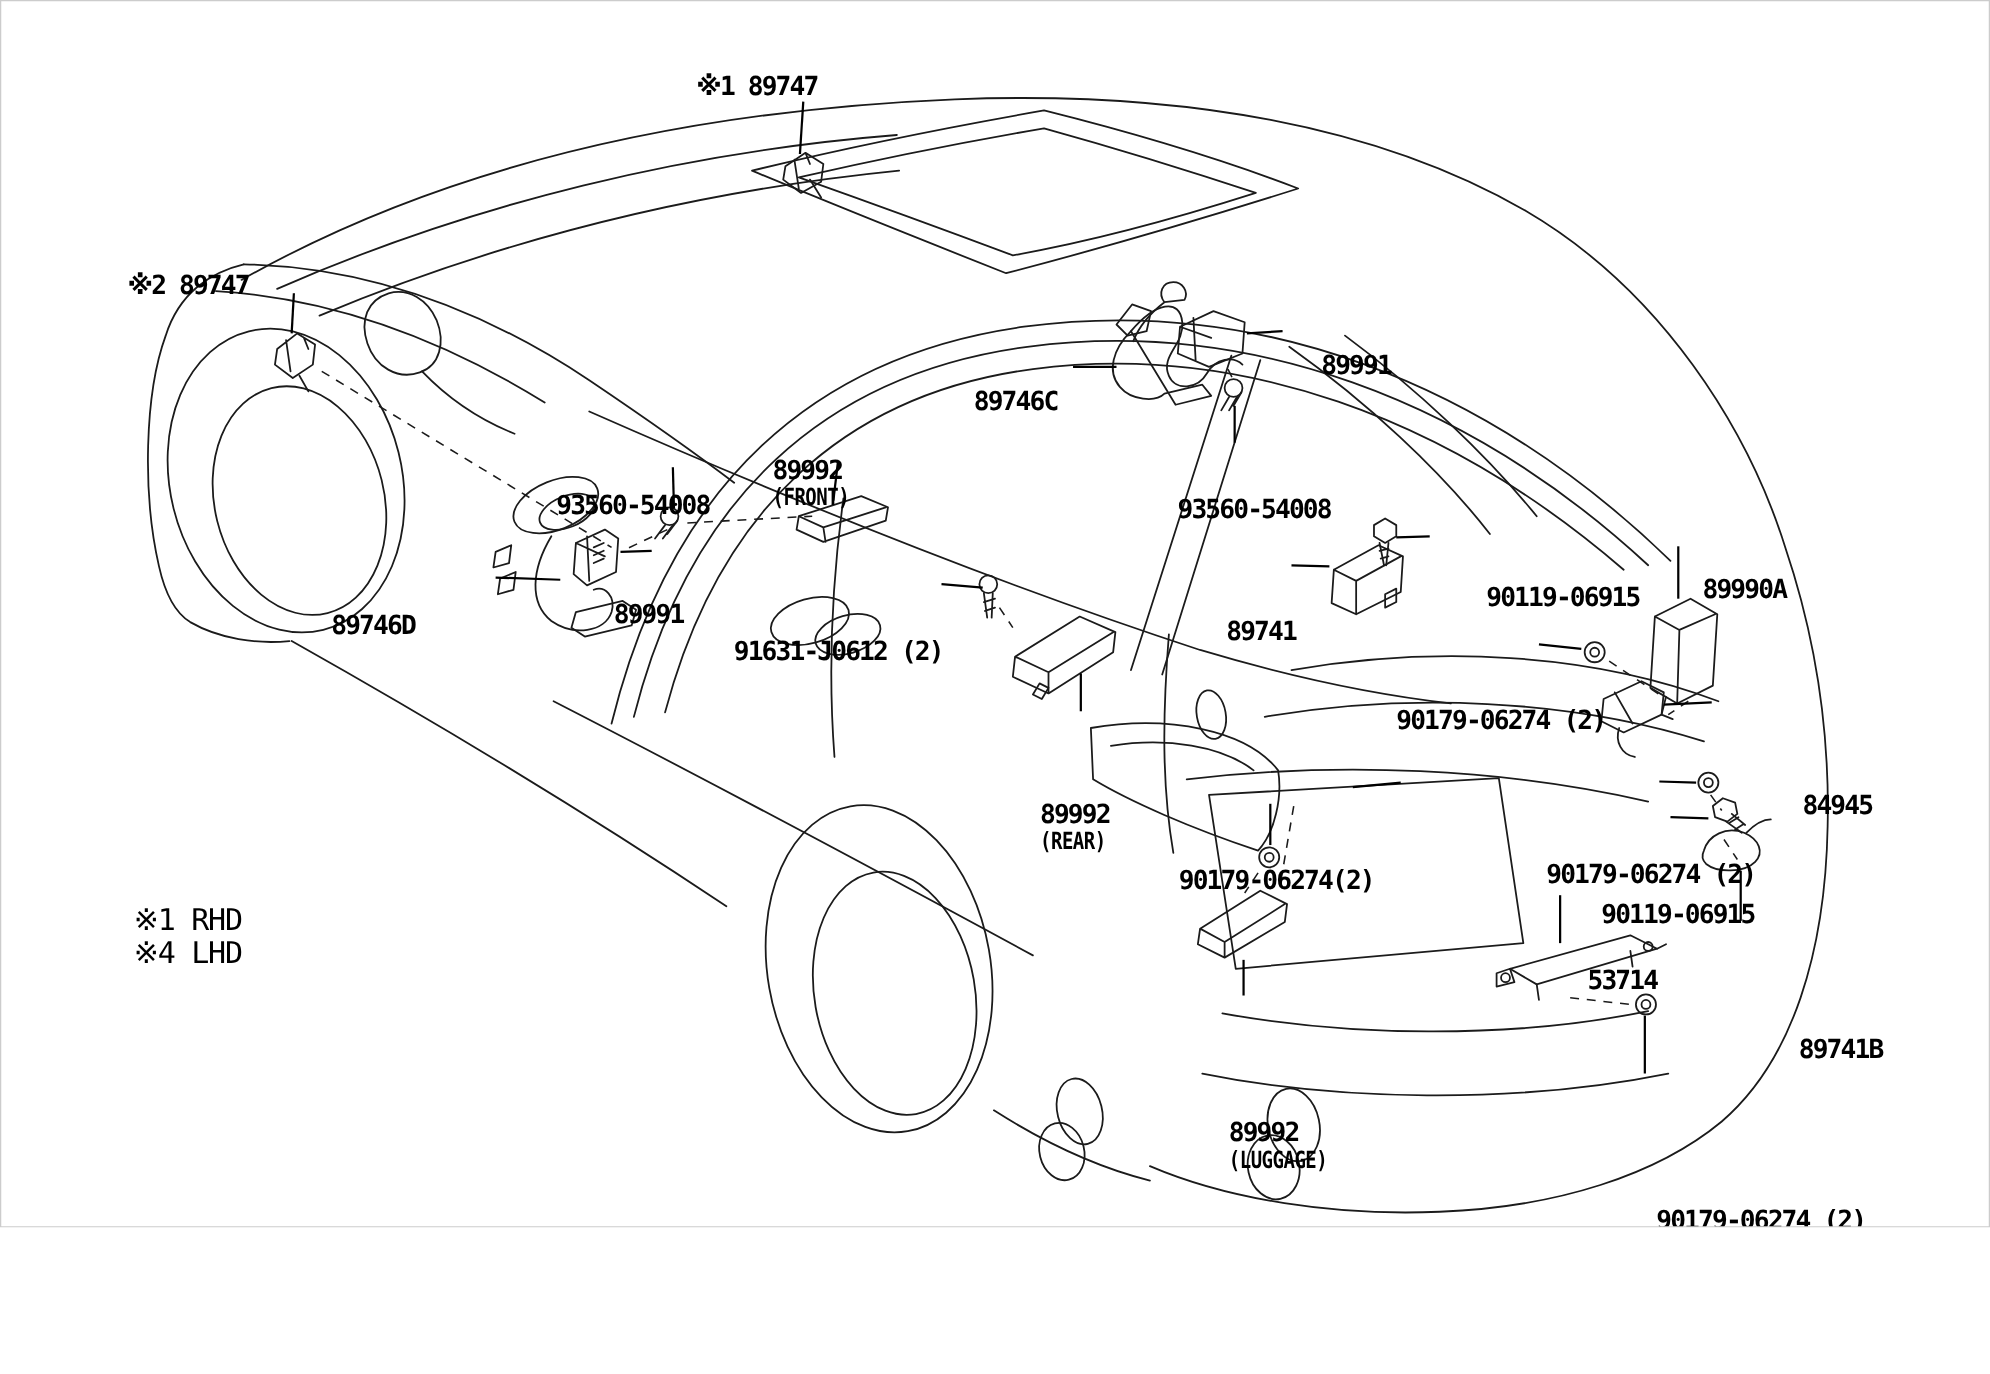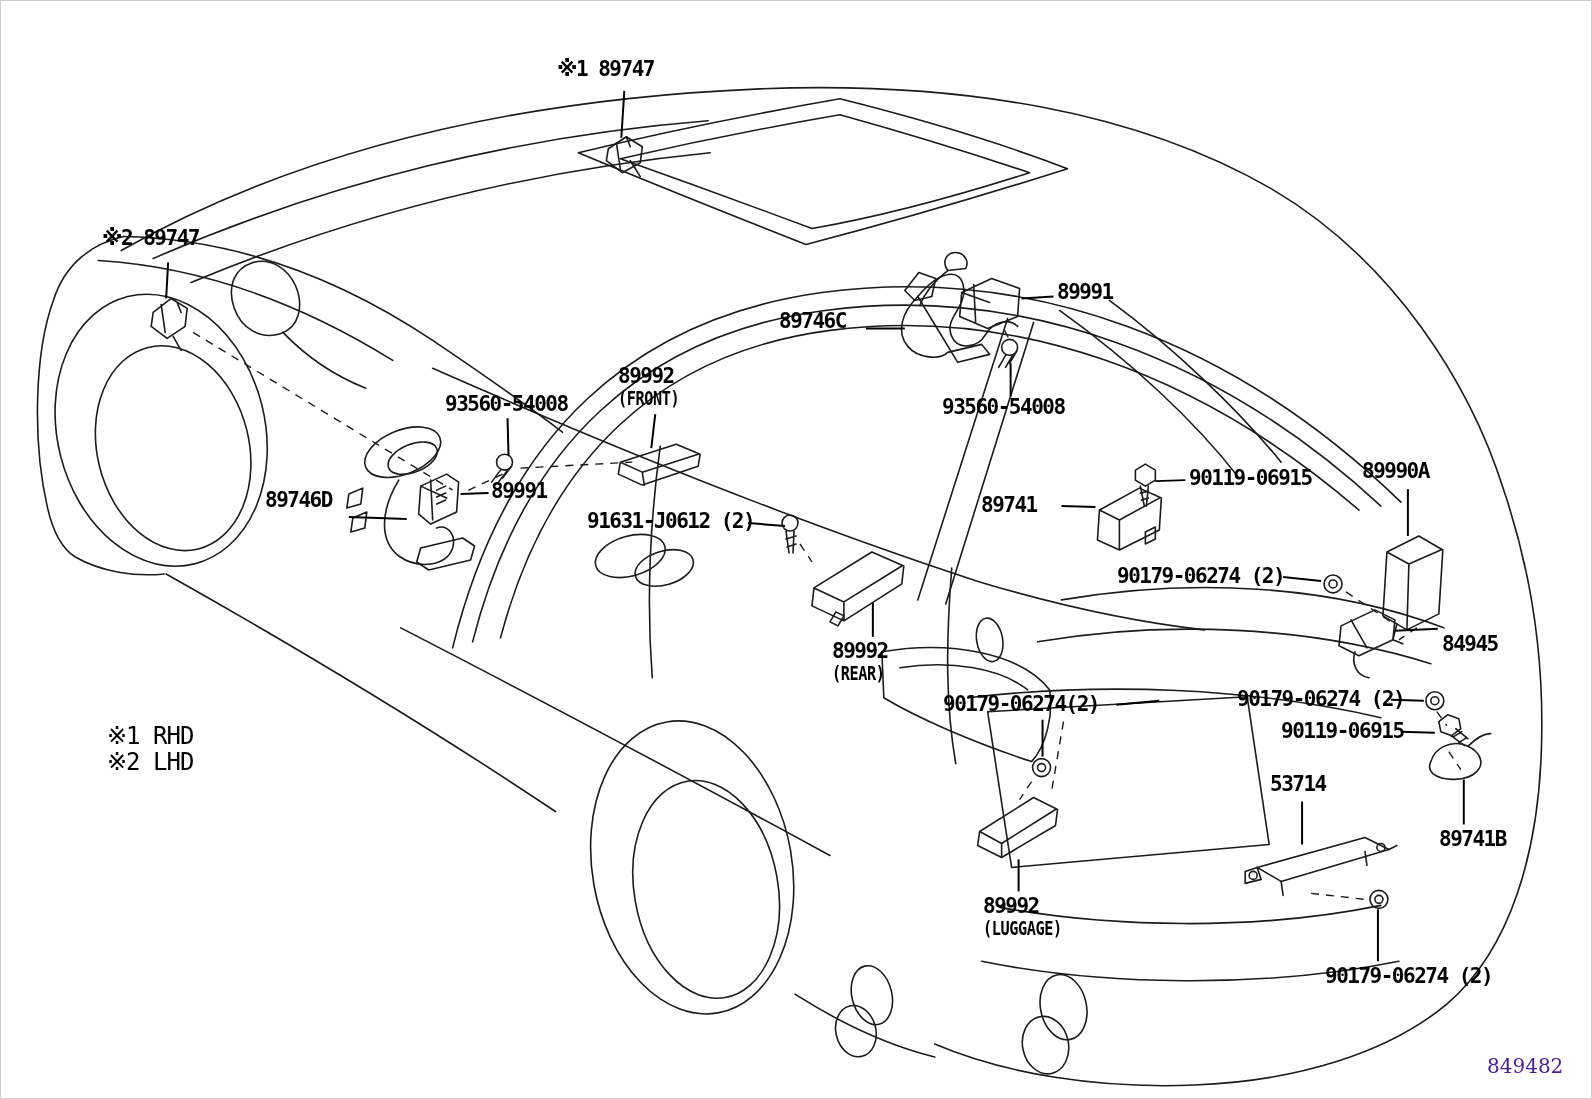--- a/index.html
+++ b/index.html
@@ -1,17 +1,17 @@
 <!DOCTYPE html>
 <html><head>
 <meta charset="utf-8">
 <style>
   html,body{margin:0;padding:0;background:#ffffff;}
   .stage{
-    position:relative;width:1592px;height:1099px;background:#fff;
+    position:relative;width:1592px;height:982px;background:#fff;
     border:1px solid #cccccc;box-sizing:border-box;overflow:hidden;
     font-family:"DejaVu Sans Mono","DejaVu Sans","Liberation Mono",monospace;
   }
   svg.diagram{position:absolute;left:0;top:0;width:100%;height:100%;}
   .plabel{
     position:absolute;color:#000;font-weight:700;font-size:21px;
     letter-spacing:-1.5px;line-height:22px;white-space:nowrap;cursor:pointer;
   }
   .plabel .pno{display:block;}
   .plabel .psub{
@@ -237,21 +237,21 @@
       <path d="M1303 802 L1303 845"></path>
       <path d="M1465 825 L1465 780"></path>
       <path d="M1019 892 L1019 860"></path>
       <path d="M1379 962 L1379 910"></path>
     </g>
   </svg>
 
   <div class="plabel" style="left:556px;top:57px">
       <span class="pno">※1 89747</span>
     </div>
-  <div class="plabel" style="left:101px;top:226px">
+  <div class="plabel" style="left:101px;top:216px">
       <span class="pno">※2 89747</span>
     </div>
   <div class="plabel" style="left:778px;top:309px">
       <span class="pno">89746C</span>
     </div>
   <div class="plabel" style="left:1056px;top:280px">
       <span class="pno">89991</span>
     </div>
   <div class="plabel" style="left:941px;top:395px">
       <span class="pno">93560-54008</span>
@@ -307,16 +307,16 @@
       <span class="pno">89741B</span>
     </div>
   <div class="plabel" style="left:982px;top:894px">
     <span class="pno">89992</span>
     <span class="psub">(LUGGAGE)</span>
   </div>
   <div class="plabel" style="left:1324px;top:964px">
       <span class="pno">90179-06274 (2)</span>
     </div>
 
-  <div class="legend" style="left:106px;top:722px"><span>※1 RHD</span><br><span>※2 LHD</span></div>
+  <div class="legend" style="left:106px;top:722px"><span>※1 RHD</span><br><span>※4 LHD</span></div>
   <div class="figcode" style="left:1486px;top:1053px">849482</div>
 
 </div>
 
 </body></html>

